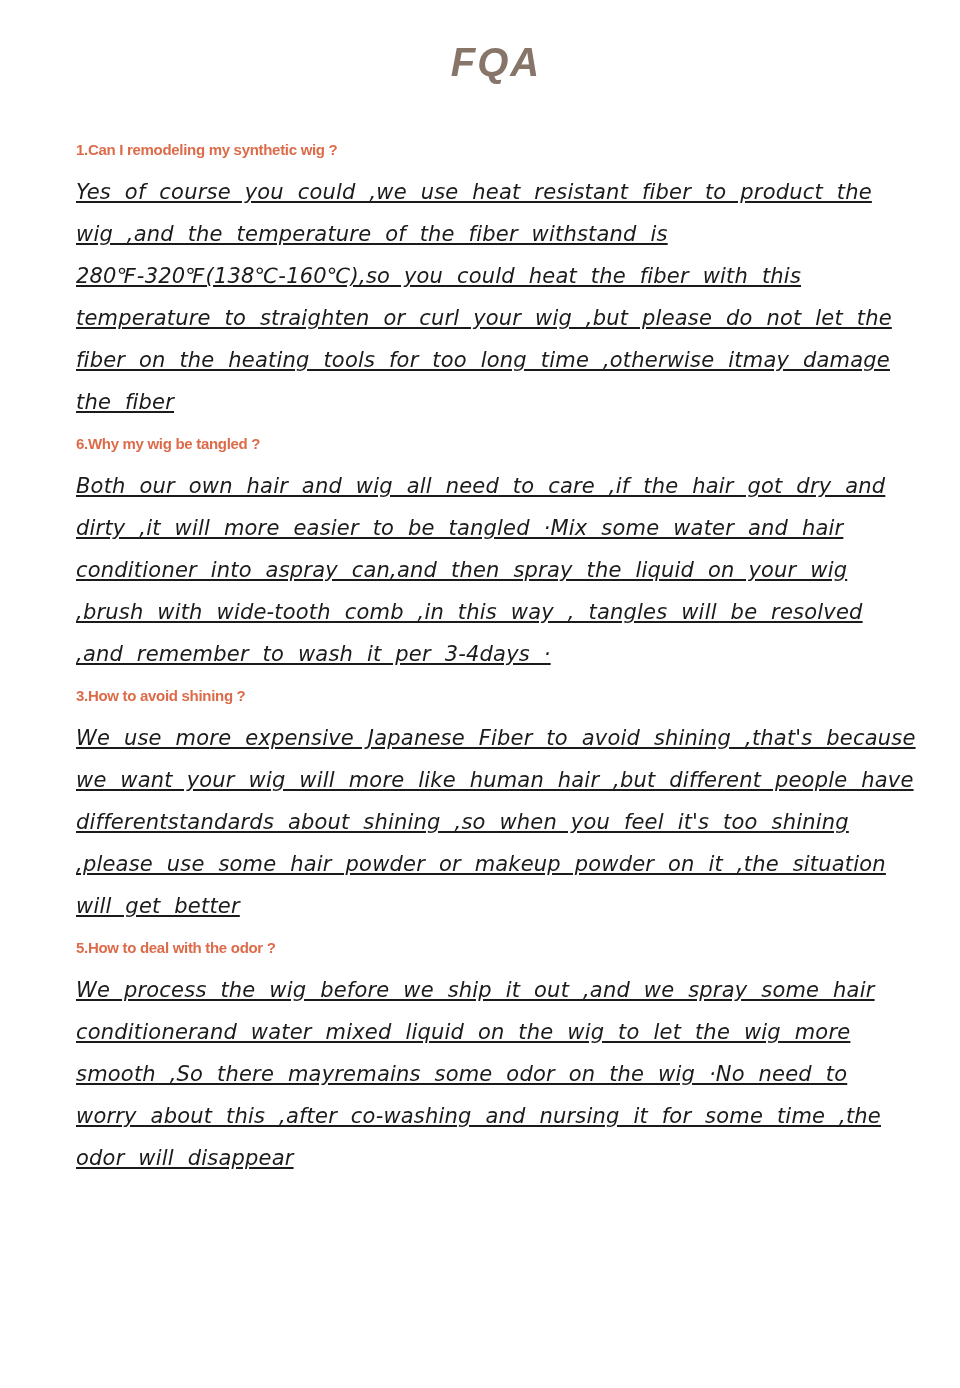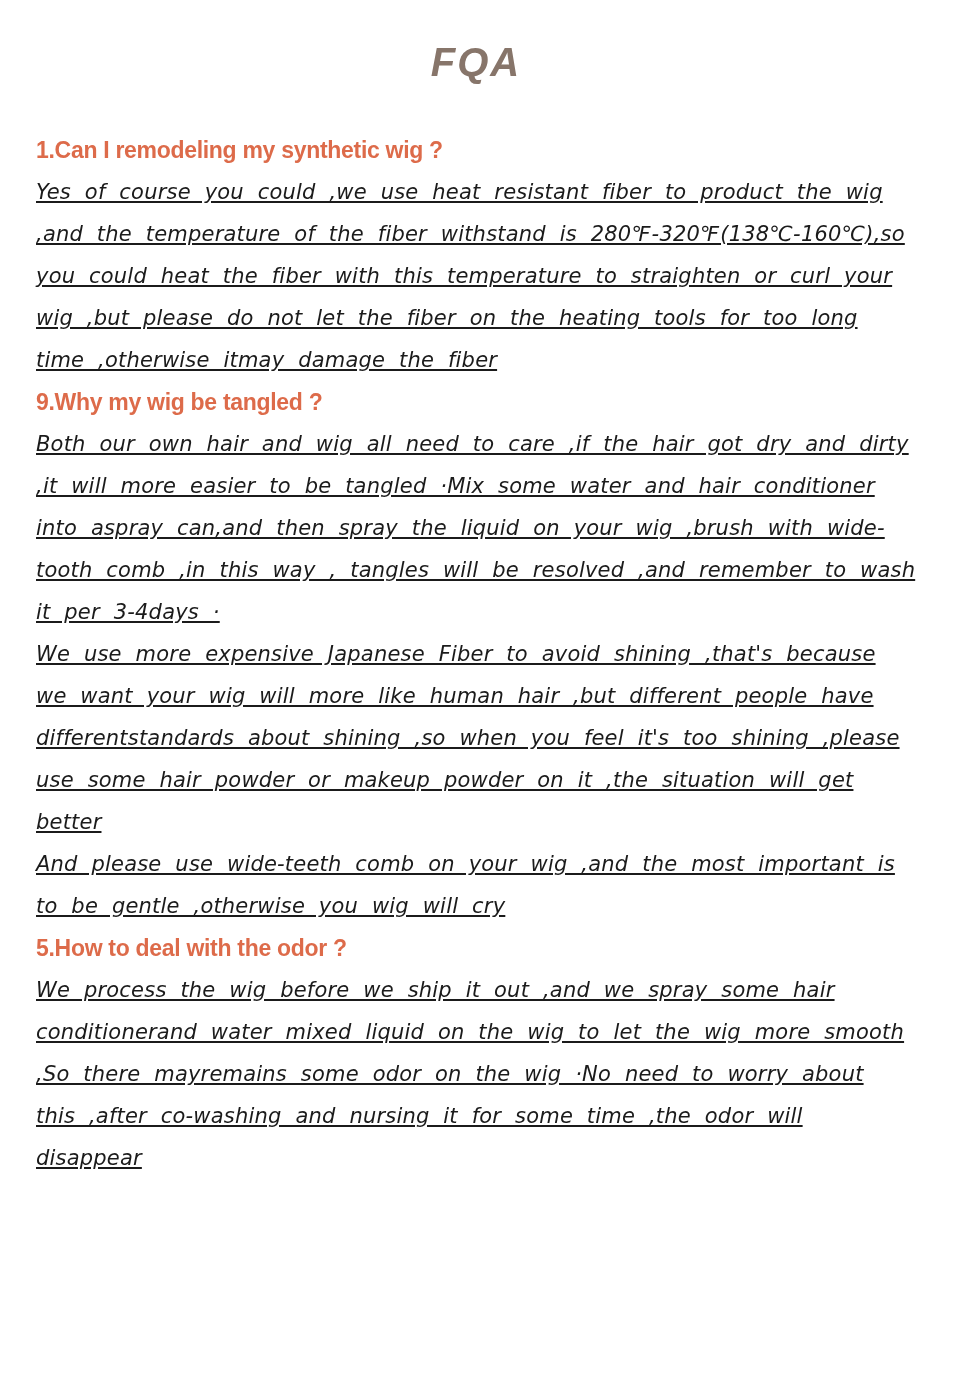--- a/index.html
+++ b/index.html
@@ -10,39 +10,39 @@
   body {
     width: 960px;
     height: 1388px;
     overflow: hidden;
     font-family: "Liberation Sans", sans-serif;
   }
   .page {
     box-sizing: border-box;
     width: 960px;
     height: 1388px;
-    padding: 40px 44px 0 36px;
+    padding: 40px 44px 0 76px;
     background: var(--background, #ffffff);
   }
   .title {
     margin: 0 0 44px 0;
     text-align: center;
     font-family: "Liberation Sans", sans-serif;
     font-style: italic;
     font-weight: 600;
     font-size: 40px;
     letter-spacing: 2px;
     color: var(--title, #87756a);
   }
   .faq-section { margin: 0; }
   .question {
     margin: 0;
     font-family: "Liberation Sans", sans-serif;
     font-weight: bold;
-    font-size: 23px;
+    font-size: 15px;
     line-height: 42px;
     letter-spacing: -0.3px;
     color: var(--heading, #dd6b4a);
   }
   .answer {
     margin: 0;
     font-family: "DejaVu Sans", sans-serif;
     font-style: italic;
     font-size: 21px;
     line-height: 42px;
@@ -57,30 +57,30 @@
 
 <div class="page">
   <h1 class="title">FQA</h1>
 
   <section class="faq-section">
     <h2 class="question">1.Can I remodeling my synthetic wig ?</h2>
     <p class="answer">Yes of course you could ,we use heat resistant fiber to product the wig ,and the temperature of the fiber withstand is 280℉-320℉(138℃-160℃),so you could heat the fiber with this temperature to straighten or curl your wig ,but please do not let the fiber on the heating tools for too long time ,otherwise itmay damage the fiber</p>
   </section>
 
   <section class="faq-section">
-    <h2 class="question">9.Why my wig be tangled ?</h2>
+    <h2 class="question">6.Why my wig be tangled ?</h2>
     <p class="answer">Both our own hair and wig all need to care ,if the hair got dry and dirty ,it will more easier to be tangled ·Mix some water and hair conditioner into aspray can,and then spray the liquid on your wig ,brush with wide-tooth comb ,in this way ,  tangles will be resolved ,and remember to wash it per 3-4days ·</p>
   </section>
 
   <section class="faq-section">
+    <h2 class="question">3.How to avoid shining ?</h2>
     <p class="answer">We use more expensive Japanese Fiber to avoid shining ,that's because we want your wig will more like human hair ,but different people have differentstandards about shining ,so when you feel it's too shining ,please use some hair powder or makeup powder on it ,the situation will get better</p>
   </section>
 
   <section class="faq-section">
-    <p class="answer">And please use wide-teeth comb on your wig ,and the most important is to be gentle ,otherwise you wig will cry</p>
   </section>
 
   <section class="faq-section">
     <h2 class="question">5.How to deal with the odor ?</h2>
     <p class="answer">We process the wig before we ship it out ,and we spray some hair conditionerand water mixed liquid on the wig to let the wig more smooth ,So there mayremains some odor on the wig ·No need to worry about this ,after co-washing and nursing it for some time ,the odor will disappear</p>
   </section>
 
 </div>
 
 </body></html>

